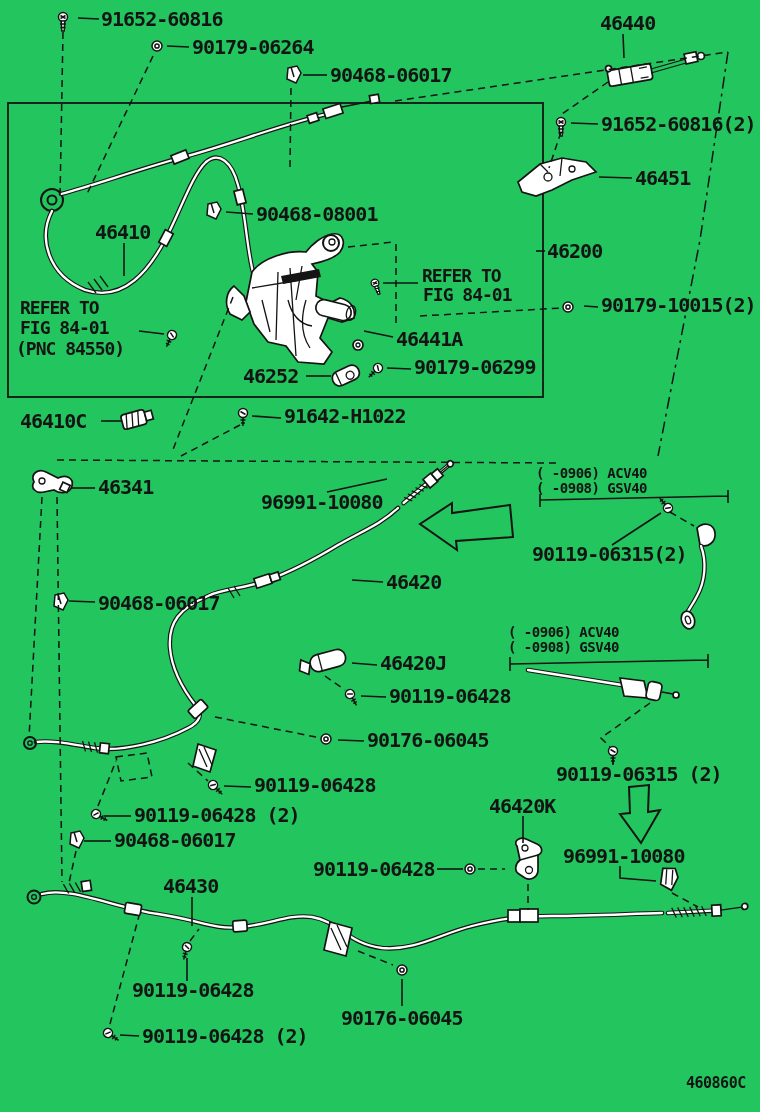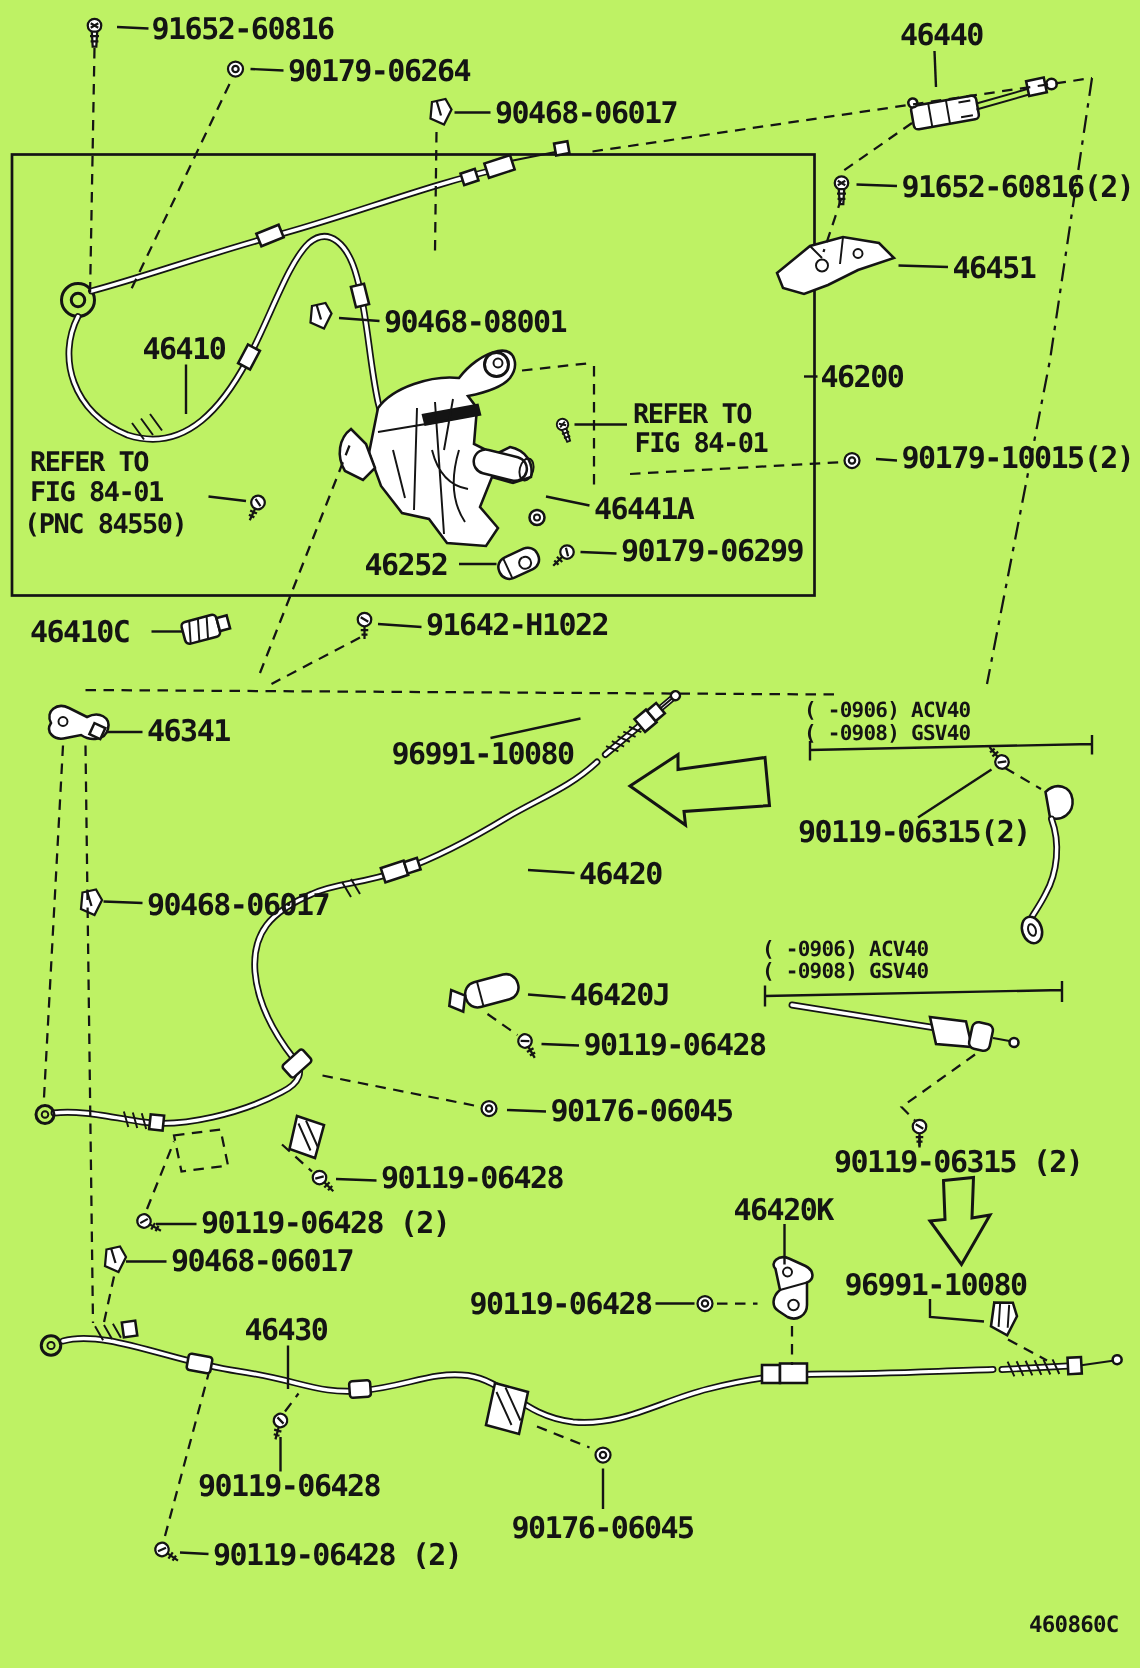--- a/index.html
+++ b/index.html
@@ -1,16 +1,16 @@
 <!DOCTYPE html>
 <html><head>
 <meta charset="utf-8">
 <style>
   html,body{margin:0;padding:0;background:#fff;}
-  #stage{position:relative;width:760px;height:1112px;background:#bef264;overflow:hidden;}
+  #stage{position:relative;width:760px;height:1112px;background:#22c55e;overflow:hidden;}
   svg{position:absolute;left:0;top:0;}
   .lbl{font:bold 20px "DejaVu Sans Mono", monospace;letter-spacing:-1px;fill:#141414;}
   .lbl-md{font:bold 18px "DejaVu Sans Mono", monospace;letter-spacing:-1px;fill:#141414;}
   .lbl-sm{font:bold 14px "DejaVu Sans Mono", monospace;letter-spacing:-0.5px;fill:#141414;}
   .lbl-xs{font:bold 15px "DejaVu Sans Mono", monospace;letter-spacing:-0.5px;fill:#141414;}
   .ln{stroke:#141414;stroke-width:1.6;fill:none;}
   .lnt{stroke:#141414;stroke-width:1.3;fill:none;}
   .dsh{stroke:#141414;stroke-width:1.5;fill:none;stroke-dasharray:7 5;}
   .ddot{stroke:#141414;stroke-width:1.5;fill:none;stroke-dasharray:12 5 3 5;}
   .cab-o{stroke:#141414;stroke-width:4.6;fill:none;stroke-linecap:round;}

